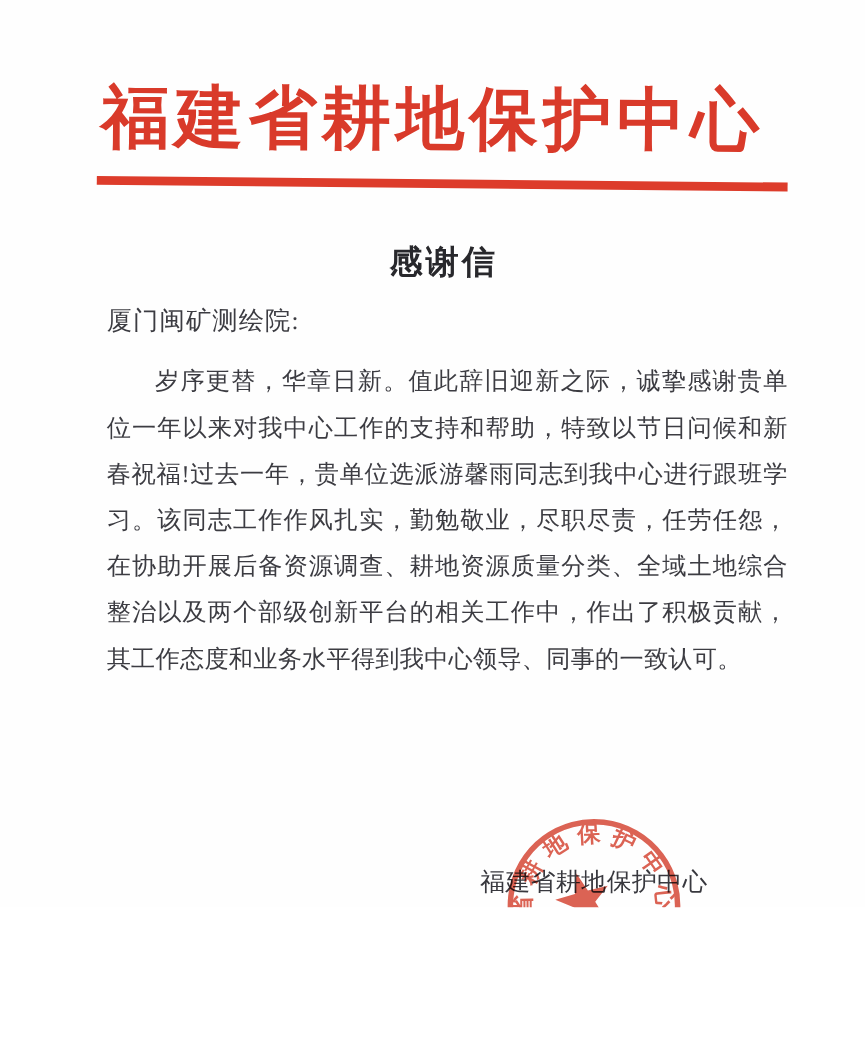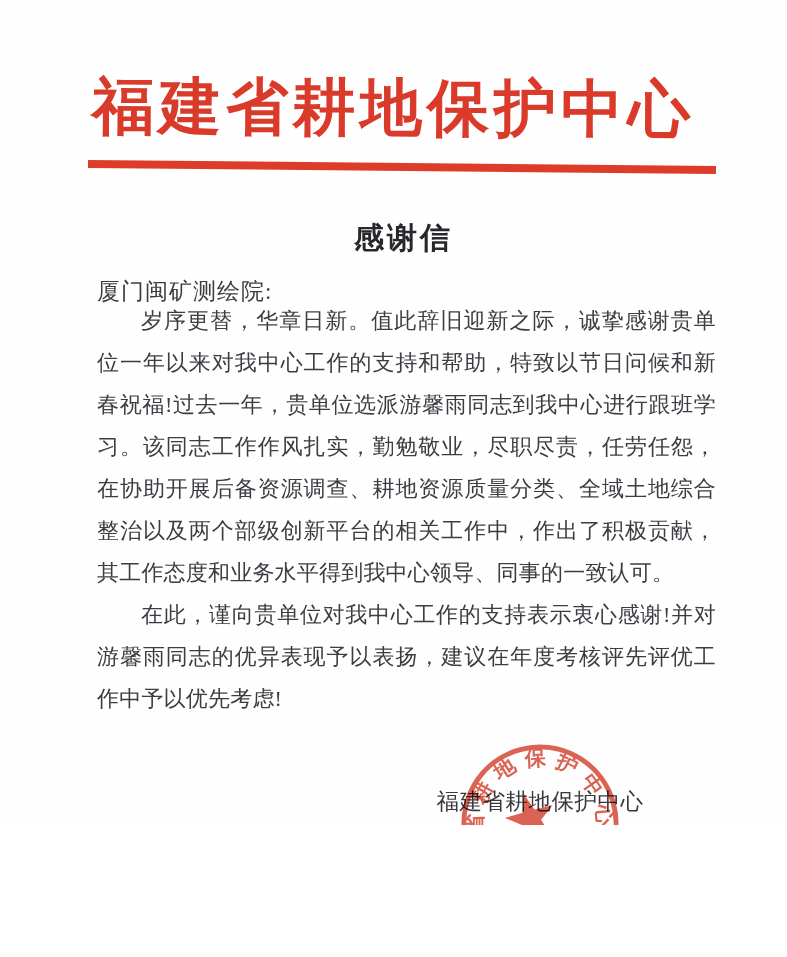--- a/index.html
+++ b/index.html
@@ -36,21 +36,21 @@
     font-size:30px;font-weight:700;
     color:#28282c;
     letter-spacing:3px;
   }
   .salutation{
     position:absolute;left:97px;top:276px;
     font-size:23px;color:var(--ink);
     letter-spacing:1px;
   }
   .letter-body{
-    position:absolute;left:97px;top:300px;width:619px;
+    position:absolute;left:97px;top:326px;width:619px;
     font-size:22px;line-height:42px;
     color:var(--ink);
     text-align:justify;
     letter-spacing:0.2px;
   }
   .letter-body p{margin:0;text-indent:2em;}
   .sig-org{
     position:absolute;left:420px;top:786px;width:240px;
     text-align:center;
     font-size:22.5px;color:#38383e;
@@ -88,21 +88,20 @@
   <div class="org-name">福建省耕地保护中心</div>
 
   <div class="rule"></div>
 
   <div class="letter-title">感谢信</div>
 
   <div class="salutation">厦门闽矿测绘院:</div>
 
   <div class="letter-body">
     <p>岁序更替，华章日新。值此辞旧迎新之际，诚挚感谢贵单位一年以来对我中心工作的支持和帮助，特致以节日问候和新春祝福!过去一年，贵单位选派游馨雨同志到我中心进行跟班学习。该同志工作作风扎实，勤勉敬业，尽职尽责，任劳任怨，在协助开展后备资源调查、耕地资源质量分类、全域土地综合整治以及两个部级创新平台的相关工作中，作出了积极贡献，其工作态度和业务水平得到我中心领导、同事的一致认可。</p>
-    <p>在此，谨向贵单位对我中心工作的支持表示衷心感谢!并对游馨雨同志的优异表现予以表扬，建议在年度考核评先评优工作中予以优先考虑!</p>
   </div>
 
   <div class="sig-org">福建省耕地保护中心</div>
 
   <div class="sig-date">2025 年 1 月 9 日</div>
 
   <svg class="seal" viewBox="0 0 166 166" aria-hidden="true">
     <circle cx="83" cy="83" r="76" fill="none" stroke="#d5402e" stroke-width="5"></circle>
     <polygon points="75,51 81.1,68.6 99.7,69 84.9,80.2 90.3,98 75,87.4 59.7,98 65.1,80.2 50.3,69 68.9,68.6" fill="#d5402e"></polygon>
     <defs>

